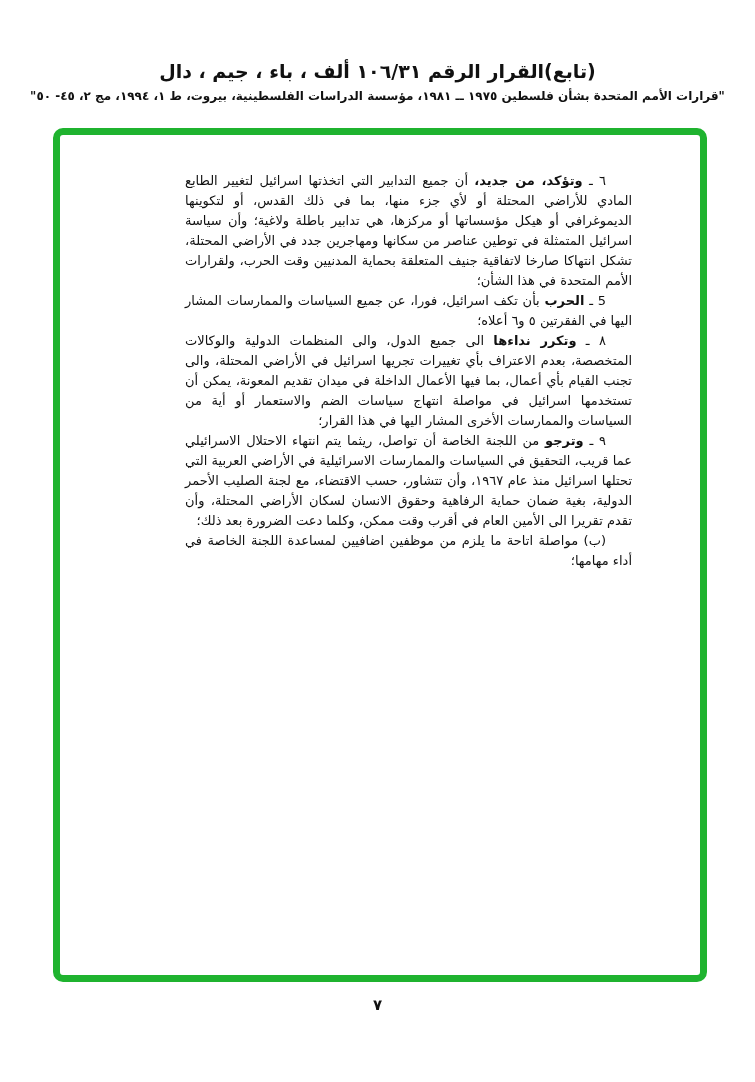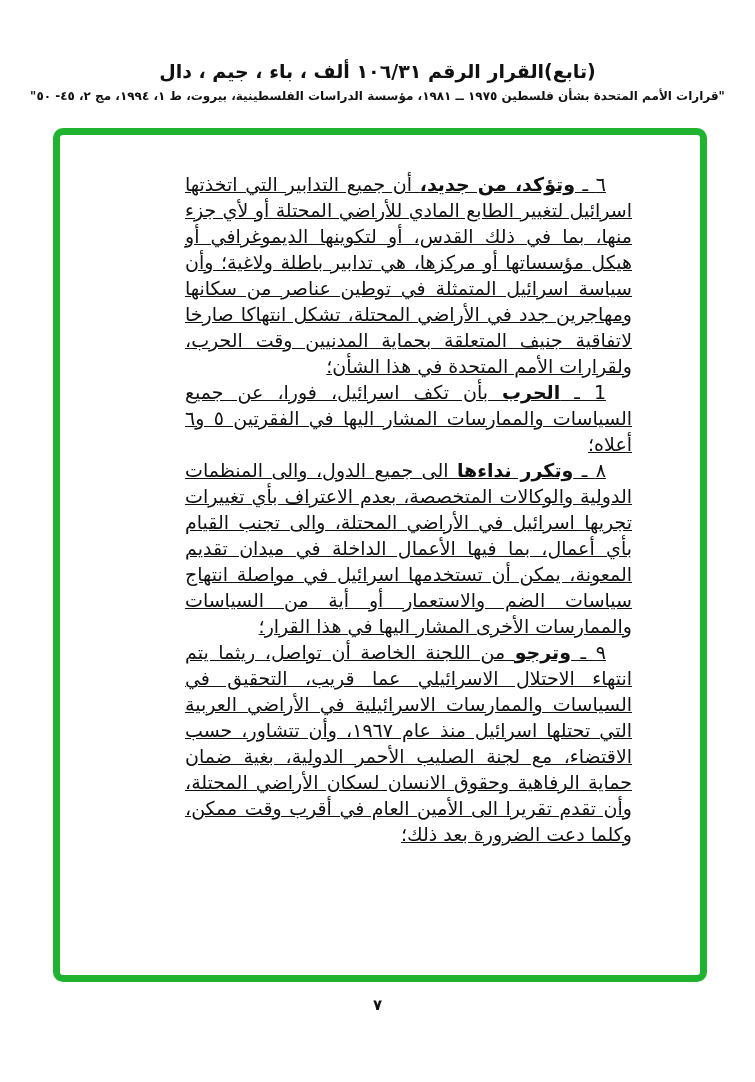--- a/index.html
+++ b/index.html
@@ -43,23 +43,22 @@
     border-radius: 10px;
     background: #ffffff;
   }
   .text-block {
     position: absolute;
     top: 36px;
     right: 68px;
     width: 447px;
     direction: rtl;
     text-align: justify;
-    font-size: 19px;
-    line-height: 26px;
-    text-decoration: underline;
+    font-size: 13px;
+    line-height: 20px;
   }
   .para {
     margin: 0;
     text-indent: 26px;
   }
   .para b { font-weight: bold; }
   .page-number {
     position: absolute;
     top: 996px;
     left: 0;
@@ -78,27 +77,28 @@
   <div class="header">
     <div class="doc-title">(تابع)القرار الرقم ١٠٦/٣١ ألف ، باء ، جيم ، دال</div>
     <div class="doc-citation">"قرارات الأمم المتحدة بشأن فلسطين ١٩٧٥ ــ ١٩٨١، مؤسسة الدراسات الفلسطينية، بيروت، ط ١، ١٩٩٤، مج ٢، ٤٥- ٥٠"</div>
   </div>
 
   <div class="content-frame">
     <div class="text-block">
 
       <p class="para"><span>٦ ـ </span><b>وتؤكد، من جديد،</b><span> أن جميع التدابير التي اتخذتها اسرائيل لتغيير الطابع المادي للأراضي المحتلة أو لأي جزء منها، بما في ذلك القدس، أو لتكوينها الديموغرافي أو هيكل مؤسساتها أو مركزها، هي تدابير باطلة ولاغية؛ وأن سياسة اسرائيل المتمثلة في توطين عناصر من سكانها ومهاجرين جدد في الأراضي المحتلة، تشكل انتهاكا صارخا لاتفاقية جنيف المتعلقة بحماية المدنيين وقت الحرب، ولقرارات الأمم المتحدة في هذا الشأن؛</span></p>
 
-      <p class="para"><span>1 ـ </span><b>الحرب</b><span> بأن تكف اسرائيل، فورا، عن جميع السياسات والممارسات المشار اليها في الفقرتين ٥ و٦ أعلاه؛</span></p>
+      <p class="para"><span>5 ـ </span><b>الحرب</b><span> بأن تكف اسرائيل، فورا، عن جميع السياسات والممارسات المشار اليها في الفقرتين ٥ و٦ أعلاه؛</span></p>
 
       <p class="para"><span>٨ ـ </span><b>وتكرر نداءها</b><span> الى جميع الدول، والى المنظمات الدولية والوكالات المتخصصة، بعدم الاعتراف بأي تغييرات تجريها اسرائيل في الأراضي المحتلة، والى تجنب القيام بأي أعمال، بما فيها الأعمال الداخلة في ميدان تقديم المعونة، يمكن أن تستخدمها اسرائيل في مواصلة انتهاج سياسات الضم والاستعمار أو أية من السياسات والممارسات الأخرى المشار اليها في هذا القرار؛</span></p>
 
       <p class="para"><span>٩ ـ </span><b>وترجو</b><span> من اللجنة الخاصة أن تواصل، ريثما يتم انتهاء الاحتلال الاسرائيلي عما قريب، التحقيق في السياسات والممارسات الاسرائيلية في الأراضي العربية التي تحتلها اسرائيل منذ عام ١٩٦٧، وأن تتشاور، حسب الاقتضاء، مع لجنة الصليب الأحمر الدولية، بغية ضمان حماية الرفاهية وحقوق الانسان لسكان الأراضي المحتلة، وأن تقدم تقريرا الى الأمين العام في أقرب وقت ممكن، وكلما دعت الضرورة بعد ذلك؛</span></p>
 
 
 
+      <p class="para"><span>(ب) مواصلة اتاحة ما يلزم من موظفين اضافيين لمساعدة اللجنة الخاصة في أداء مهامها؛</span></p>
 
     </div>
   </div>
 
   <div class="page-number">٧</div>
 
 </div>
 
 </body></html>

